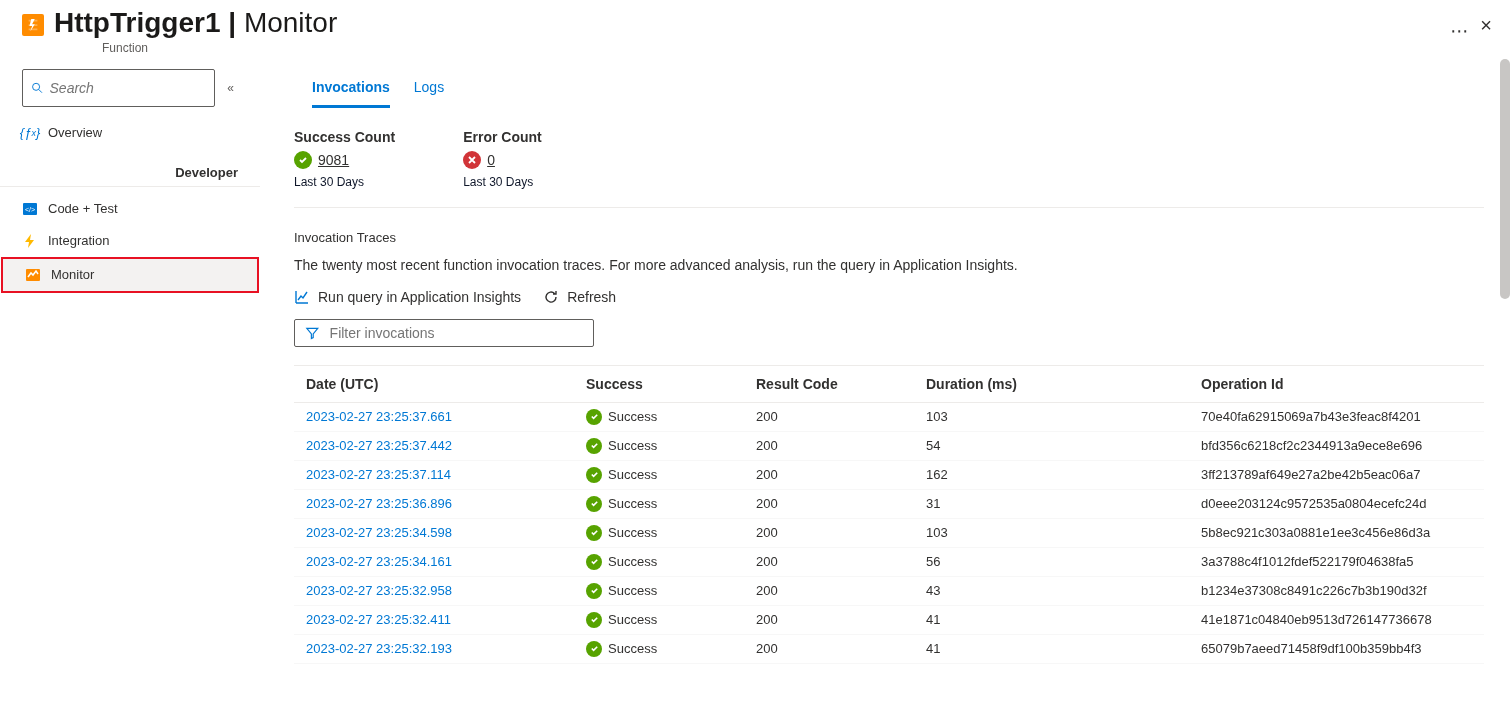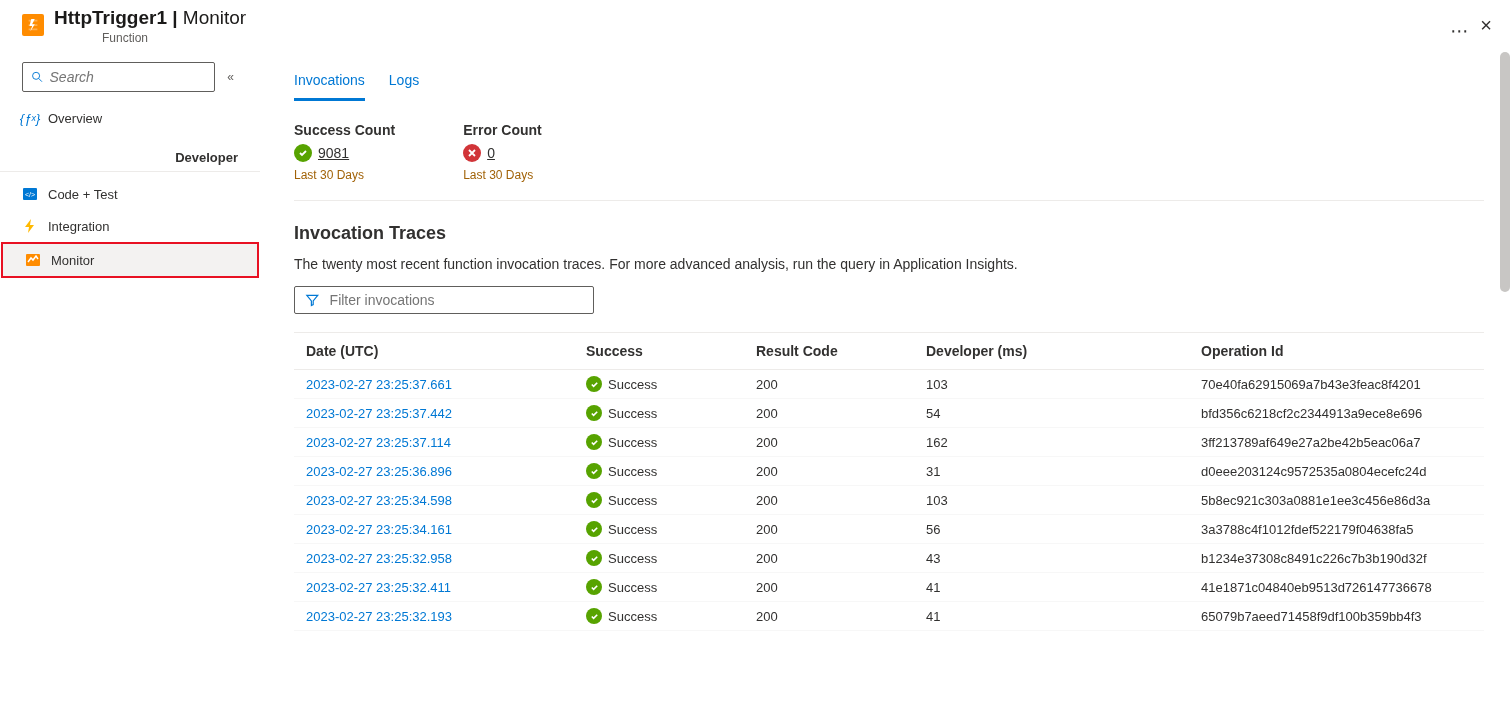--- a/index.html
+++ b/index.html
@@ -2,54 +2,54 @@
 <html><head>
 <meta charset="utf-8">
 <style>
 * { margin: 0; padding: 0; box-sizing: border-box; font-family: "Segoe UI", -apple-system, sans-serif; }
 body { background: #fff; color: #323130; font-size: 14px; width: 1512px; height: 721px; overflow: hidden; }
 
 .header { display: flex; align-items: flex-start; padding: 8px 14px 4px 22px; }
 .header-icon { width: 22px; height: 22px; background: #ff8c00; border-radius: 2px; margin-right: 10px; margin-top: 6px; display: flex; align-items: center; justify-content: center; }
 .header-icon svg { width: 14px; height: 14px; }
 .header-text { flex: 1; }
-.page-title { font-size: 19px; font-weight: 600; color: #1b1a19; line-height: 1.1; }
+.page-title { font-size: 28px; font-weight: 600; color: #1b1a19; line-height: 1.1; }
 .page-subtitle { font-size: 12px; color: #605e5c; margin-top: 2px; margin-left: 48px; }
 .header-more { font-size: 18px; color: #323130; margin-left: 10px; padding: 6px; cursor: pointer; margin-top: 6px; }
 .header-close { font-size: 20px; color: #323130; cursor: pointer; padding: 0 6px; margin-top: 6px; }
 
 .layout { display: flex; height: calc(721px - 60px); }
 .sidebar { width: 260px; padding: 10px 0; }
 .main { flex: 1; padding: 14px 28px 0 34px; overflow-y: auto; position: relative; }
 
 .search-row { display: flex; align-items: center; padding: 0 22px 10px; gap: 8px; }
-.search-box { flex: 1; display: flex; align-items: center; border: 1px solid #605e5c; border-radius: 2px; padding: 4px 8px; height: 30px; }
+.search-box { flex: 1; display: flex; align-items: center; border: 1px solid #605e5c; border-radius: 2px; padding: 4px 8px; height: 38px; }
 .search-box svg { width: 14px; height: 14px; margin-right: 6px; }
 .search-box input { border: none; outline: none; font-size: 14px; color: #605e5c; font-style: italic; width: 100%; }
 .collapse-btn { font-size: 12px; color: #605e5c; cursor: pointer; padding: 4px; }
 
 .side-item { display: flex; align-items: center; padding: 8px 22px; cursor: pointer; font-size: 13px; }
 .side-item.highlight { border: 2px solid #e81123; background: #f3f2f1; margin: 0 1px; }
 .side-item-icon { width: 16px; height: 16px; margin-right: 10px; display: flex; align-items: center; justify-content: center; flex-shrink: 0; }
 .side-section-head { padding: 16px 22px 6px; font-weight: 600; font-size: 13px; border-bottom: 1px solid #edebe9; margin-bottom: 6px; text-align: right; }
 
 .tabs { display: flex; gap: 24px; border-bottom: 1px solid transparent; margin-bottom: 20px; }
 .tab { padding: 6px 0 10px; color: #0078d4; font-size: 14px; cursor: pointer; border-bottom: 3px solid transparent; }
-.tab.active { border-bottom-color: #0078d4; font-weight: 400; }
+.tab.active { border-bottom-color: #0078d4; font-weight: 700; margin-left: 18px; }
 
 .stats { display: flex; gap: 68px; padding-bottom: 18px; border-bottom: 1px solid #edebe9; }
 .stat-title { font-weight: 600; font-size: 14px; margin-bottom: 6px; }
 .stat-val { display: flex; align-items: center; gap: 6px; font-size: 14px; text-decoration: underline; }
-.stat-sub { font-size: 12px; color: #a16207; margin-top: 6px; }
+.stat-sub { font-size: 12px; color: #0f172a; margin-top: 6px; }
 .icon-circle { width: 18px; height: 18px; border-radius: 50%; display: flex; align-items: center; justify-content: center; }
 .icon-circle.green { background: #57a300; }
 .icon-circle.red { background: #d13438; }
 .icon-circle svg { width: 10px; height: 10px; }
 
-.section-title { font-weight: 700; font-size: 18px; margin: 22px 0 12px; }
+.section-title { font-weight: 400; font-size: 13px; margin: 22px 0 12px; }
 .section-desc { font-size: 14px; color: #323130; margin-bottom: 14px; }
 
 .toolbar { display: flex; align-items: center; gap: 22px; margin-bottom: 12px; }
 .tb-btn { display: flex; align-items: center; gap: 8px; color: #323130; cursor: pointer; font-size: 14px; padding: 2px 0; }
 .tb-btn svg { width: 16px; height: 16px; }
 
 .filter-box { display: flex; align-items: center; border: 1px solid #605e5c; border-radius: 2px; padding: 5px 10px; width: 300px; margin-bottom: 18px; cursor: text; }
 .filter-box svg { width: 16px; height: 16px; margin-right: 10px; }
 .filter-box input { border: none; outline: none; font-size: 14px; width: 100%; color: #605e5c; }
 
@@ -169,35 +169,49 @@
             </span>
           <span>0</span>
         </div>
         <div class="stat-sub">Last 30 Days</div>
       </div>
     </div>
 
     <h2 class="section-title">Invocation Traces</h2>
     <p class="section-desc">The twenty most recent function invocation traces. For more advanced analysis, run the query in Application Insights.</p>
 
+    <div class="toolbar">
+      <div class="tb-btn">
+        <svg viewBox="0 0 16 16">
+            <path d="M2 14V2M2 14h12M4 11l3-4 2 2 4-6" stroke="#0078d4" stroke-width="1.4" fill="none"></path>
+          </svg>
+        <span>Run query in Application Insights</span>
+      </div>
+      <div class="tb-btn">
+        <svg viewBox="0 0 16 16">
+            <path d="M13 8a5 5 0 11-1.5-3.5M13 2v3h-3" stroke="#323130" stroke-width="1.4" fill="none"></path>
+          </svg>
+        <span>Refresh</span>
+      </div>
+    </div>
 
     <div class="filter-box">
       <svg viewBox="0 0 16 16">
           <path d="M2 3h12l-5 6v4l-2 1v-5z" fill="none" stroke="#0078d4" stroke-width="1.3"></path>
         </svg>
       <input placeholder="Filter invocations" style="">
     </div>
 
     <table class="traces-table">
       <thead>
         <tr>
           <th class="col-date">Date (UTC)</th>
           <th class="col-success">Success</th>
           <th class="col-result">Result Code</th>
-          <th class="col-duration">Developer (ms)</th>
+          <th class="col-duration">Duration (ms)</th>
           <th>Operation Id</th>
         </tr>
       </thead>
       <tbody id="traces-body">
           <tr>
             <td><span class="date-link">2023-02-27 23:25:37.661</span></td>
             <td>
               <div class="success-cell">
                 <span class="icon-circle green">
                   <svg viewBox="0 0 10 10">

